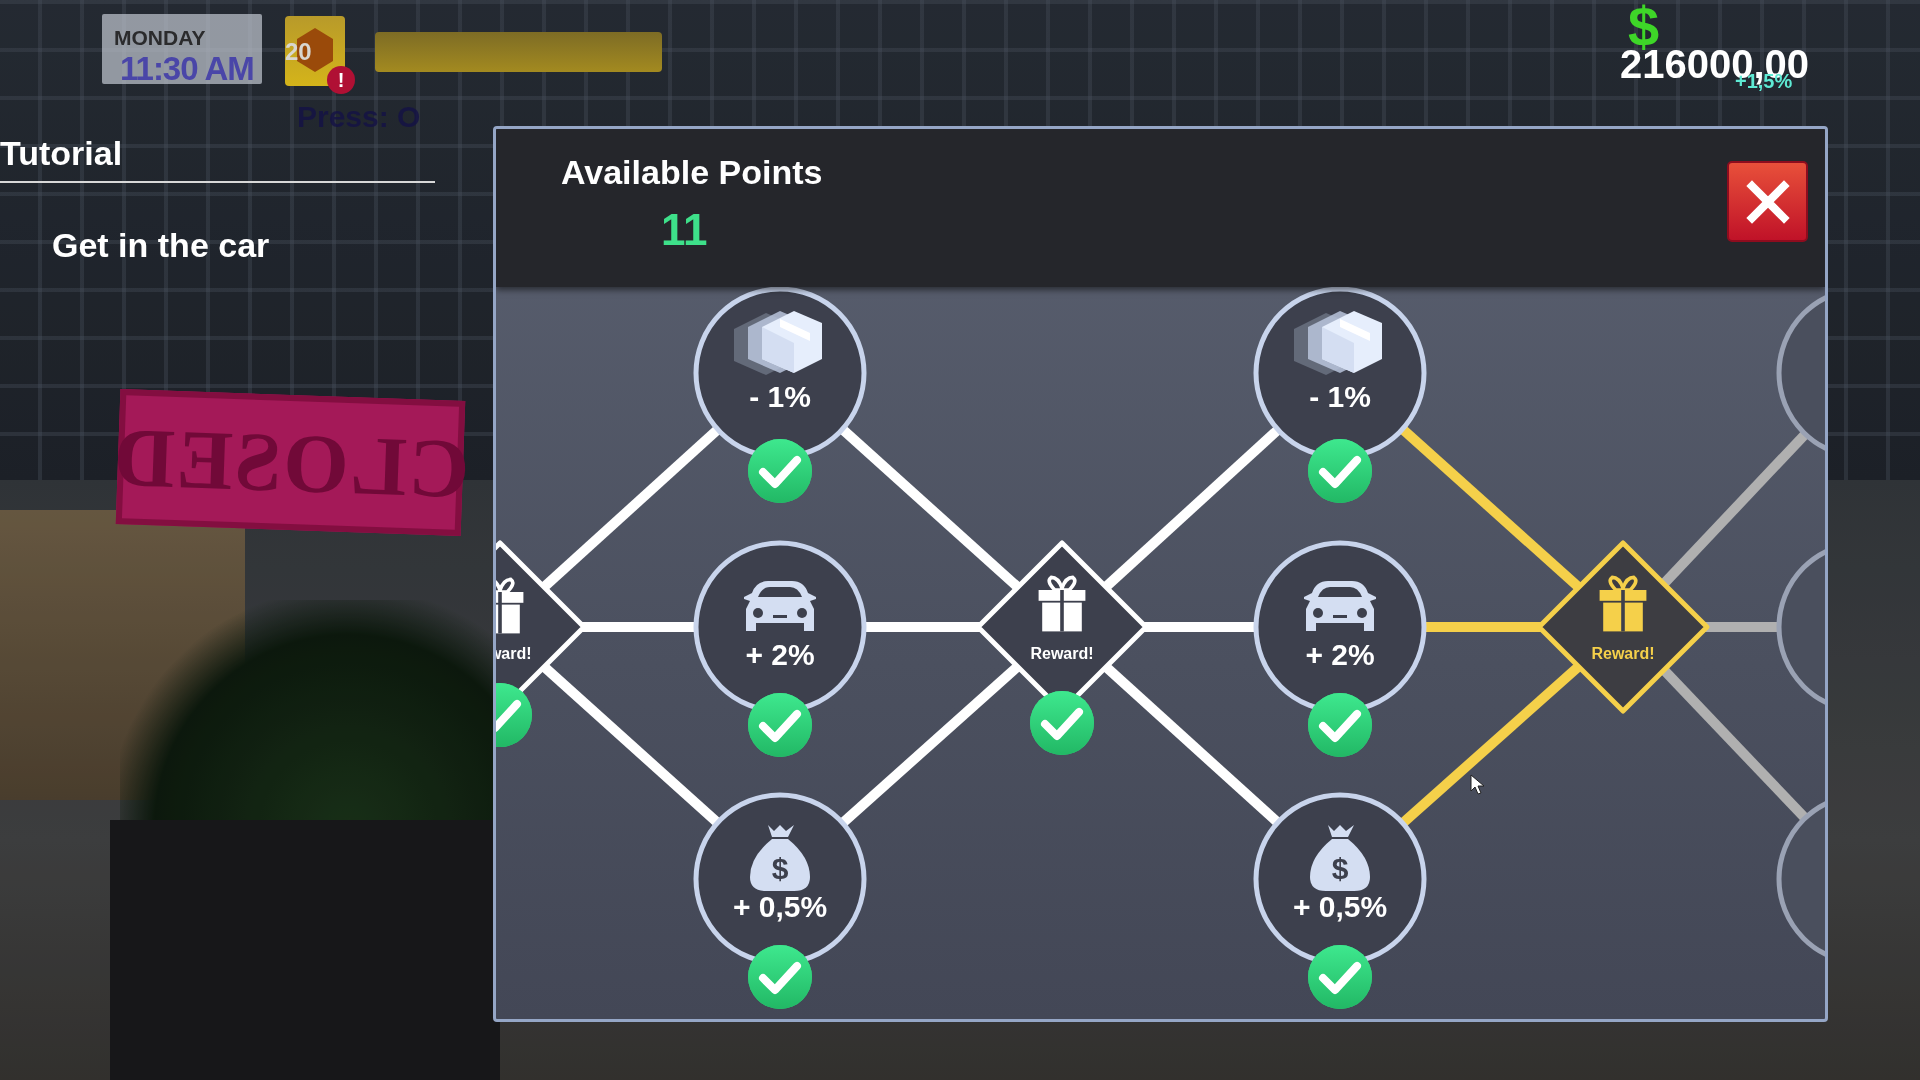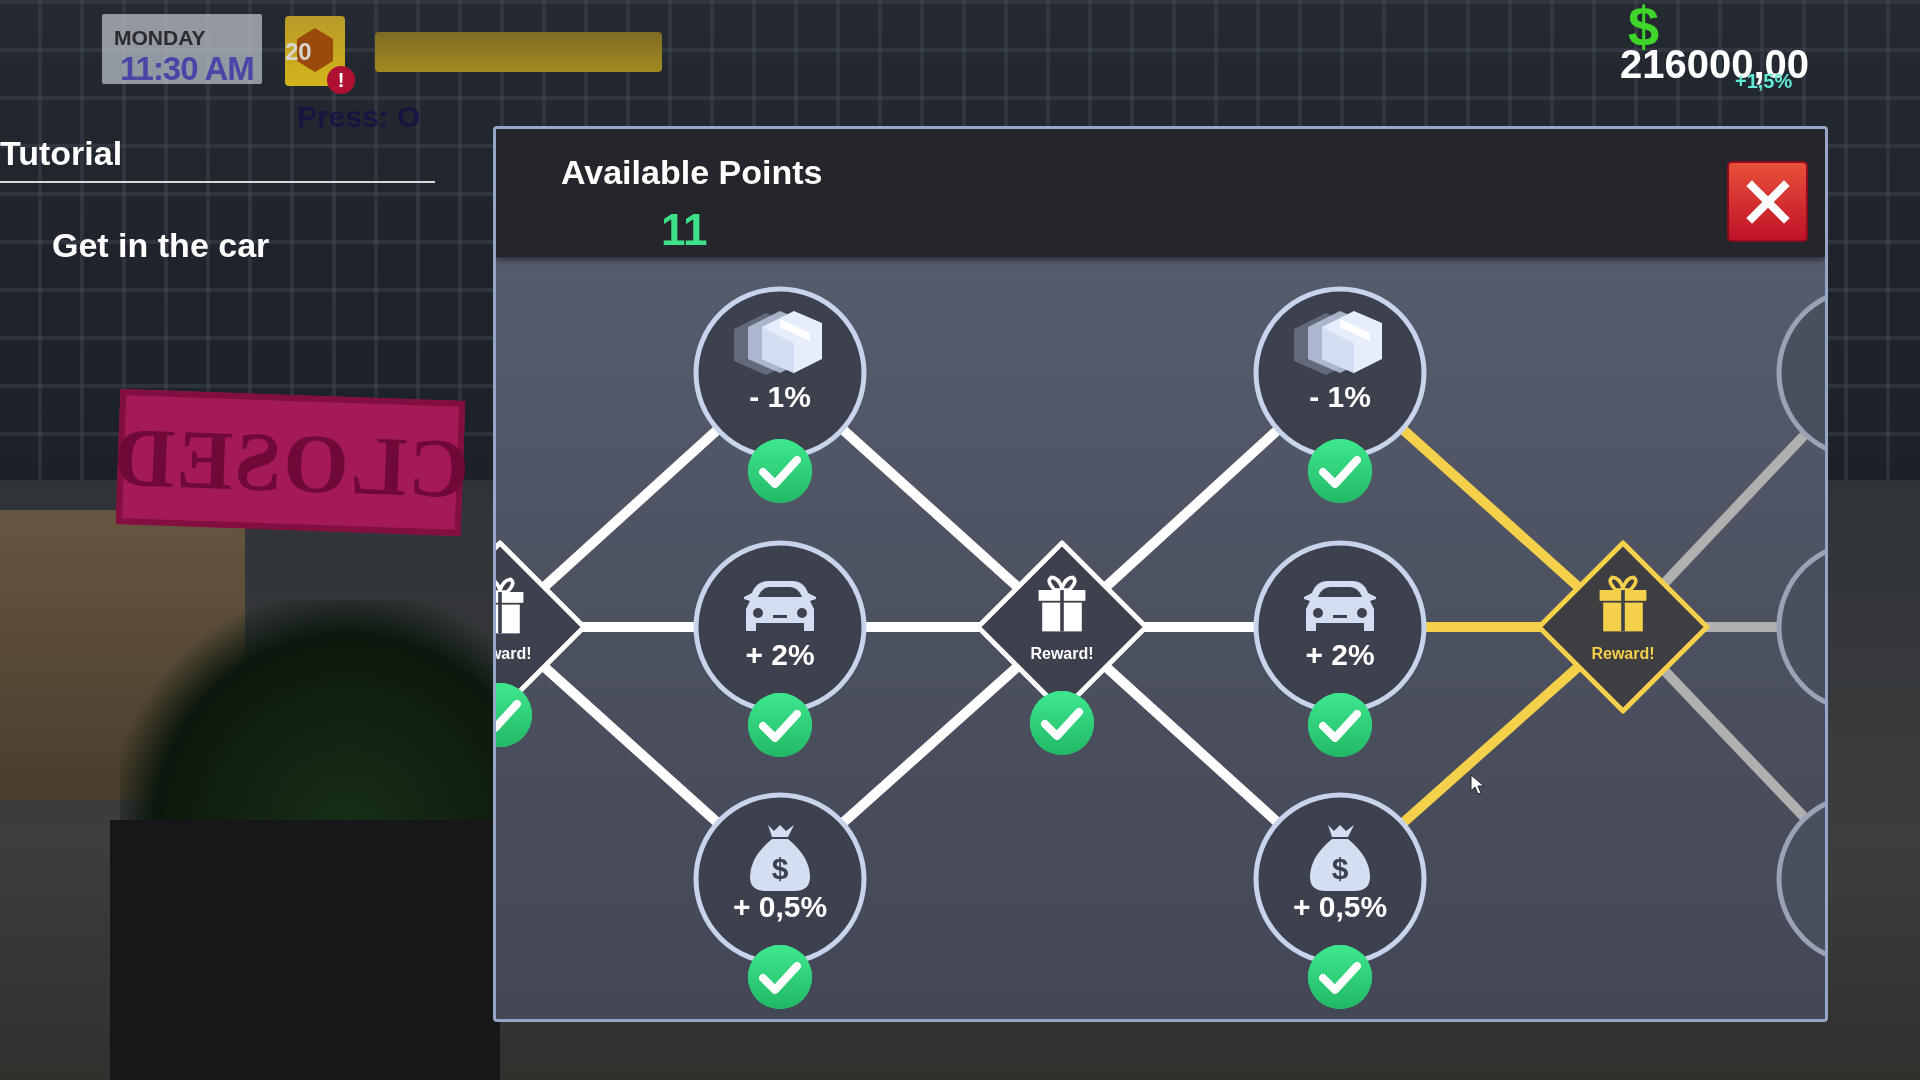--- a/index.html
+++ b/index.html
@@ -29,21 +29,21 @@
   .press{position:absolute;left:285px;top:100px;font-size:30px;font-weight:bold;color:rgba(20,18,70,.8);margin-left:12px;}
   .tutorial-title{position:absolute;left:0;width:435px;top:134px;text-align:left;font-size:34px;font-weight:bold;color:#fff;}
   .tut-line{position:absolute;left:0;width:435px;top:181px;height:2px;background:#d8d8d8;}
   .tut-task{position:absolute;left:52px;top:226px;font-size:34px;font-weight:bold;color:#fff;}
   .money-icon{position:absolute;left:1628px;top:-6px;font-size:56px;font-weight:bold;color:#3ed628;}
   .money{position:absolute;left:1620px;top:42px;font-size:40px;font-weight:bold;color:#fff;}
   .money-delta{position:absolute;left:1735px;top:70px;font-size:20px;font-weight:bold;color:#5eead4;}
 
   
   .panel{position:absolute;left:493px;top:126px;width:1335px;height:896px;border:3px solid #95a6c6;border-radius:4px;box-sizing:border-box;overflow:hidden;background:linear-gradient(#5a6070,#4b505f 60%,#434756);}
-  .panel-header{position:absolute;left:0;top:0;right:0;height:128px;background:#25262b;box-shadow:0 3px 6px rgba(0,0,0,.5);z-index:3;}
+  .panel-header{position:absolute;left:0;top:0;right:0;height:158px;background:#25262b;box-shadow:0 3px 6px rgba(0,0,0,.5);z-index:3;}
   .ap-label{position:absolute;left:65px;top:24px;font-size:34px;font-weight:bold;color:#fff;}
   .ap-value{position:absolute;left:165px;top:76px;font-size:44px;font-weight:bold;color:#3ee08a;}
   .panel-title{position:absolute;left:0;right:0;top:52px;text-align:center;font-size:38px;font-weight:bold;color:#fff;}
   .close-btn{position:absolute;left:1231px;top:32px;width:81px;height:81px;background:linear-gradient(#e8503a,#c01228);border:2px solid #8e0c1e;border-radius:5px;box-sizing:border-box;display:flex;align-items:center;justify-content:center;cursor:pointer;}
   .graph{position:absolute;left:0;top:0;width:1335px;height:896px;}
   .node-label{font-family:"Liberation Sans",sans-serif;font-weight:bold;}
 </style>
 </head>
 <body>
 

